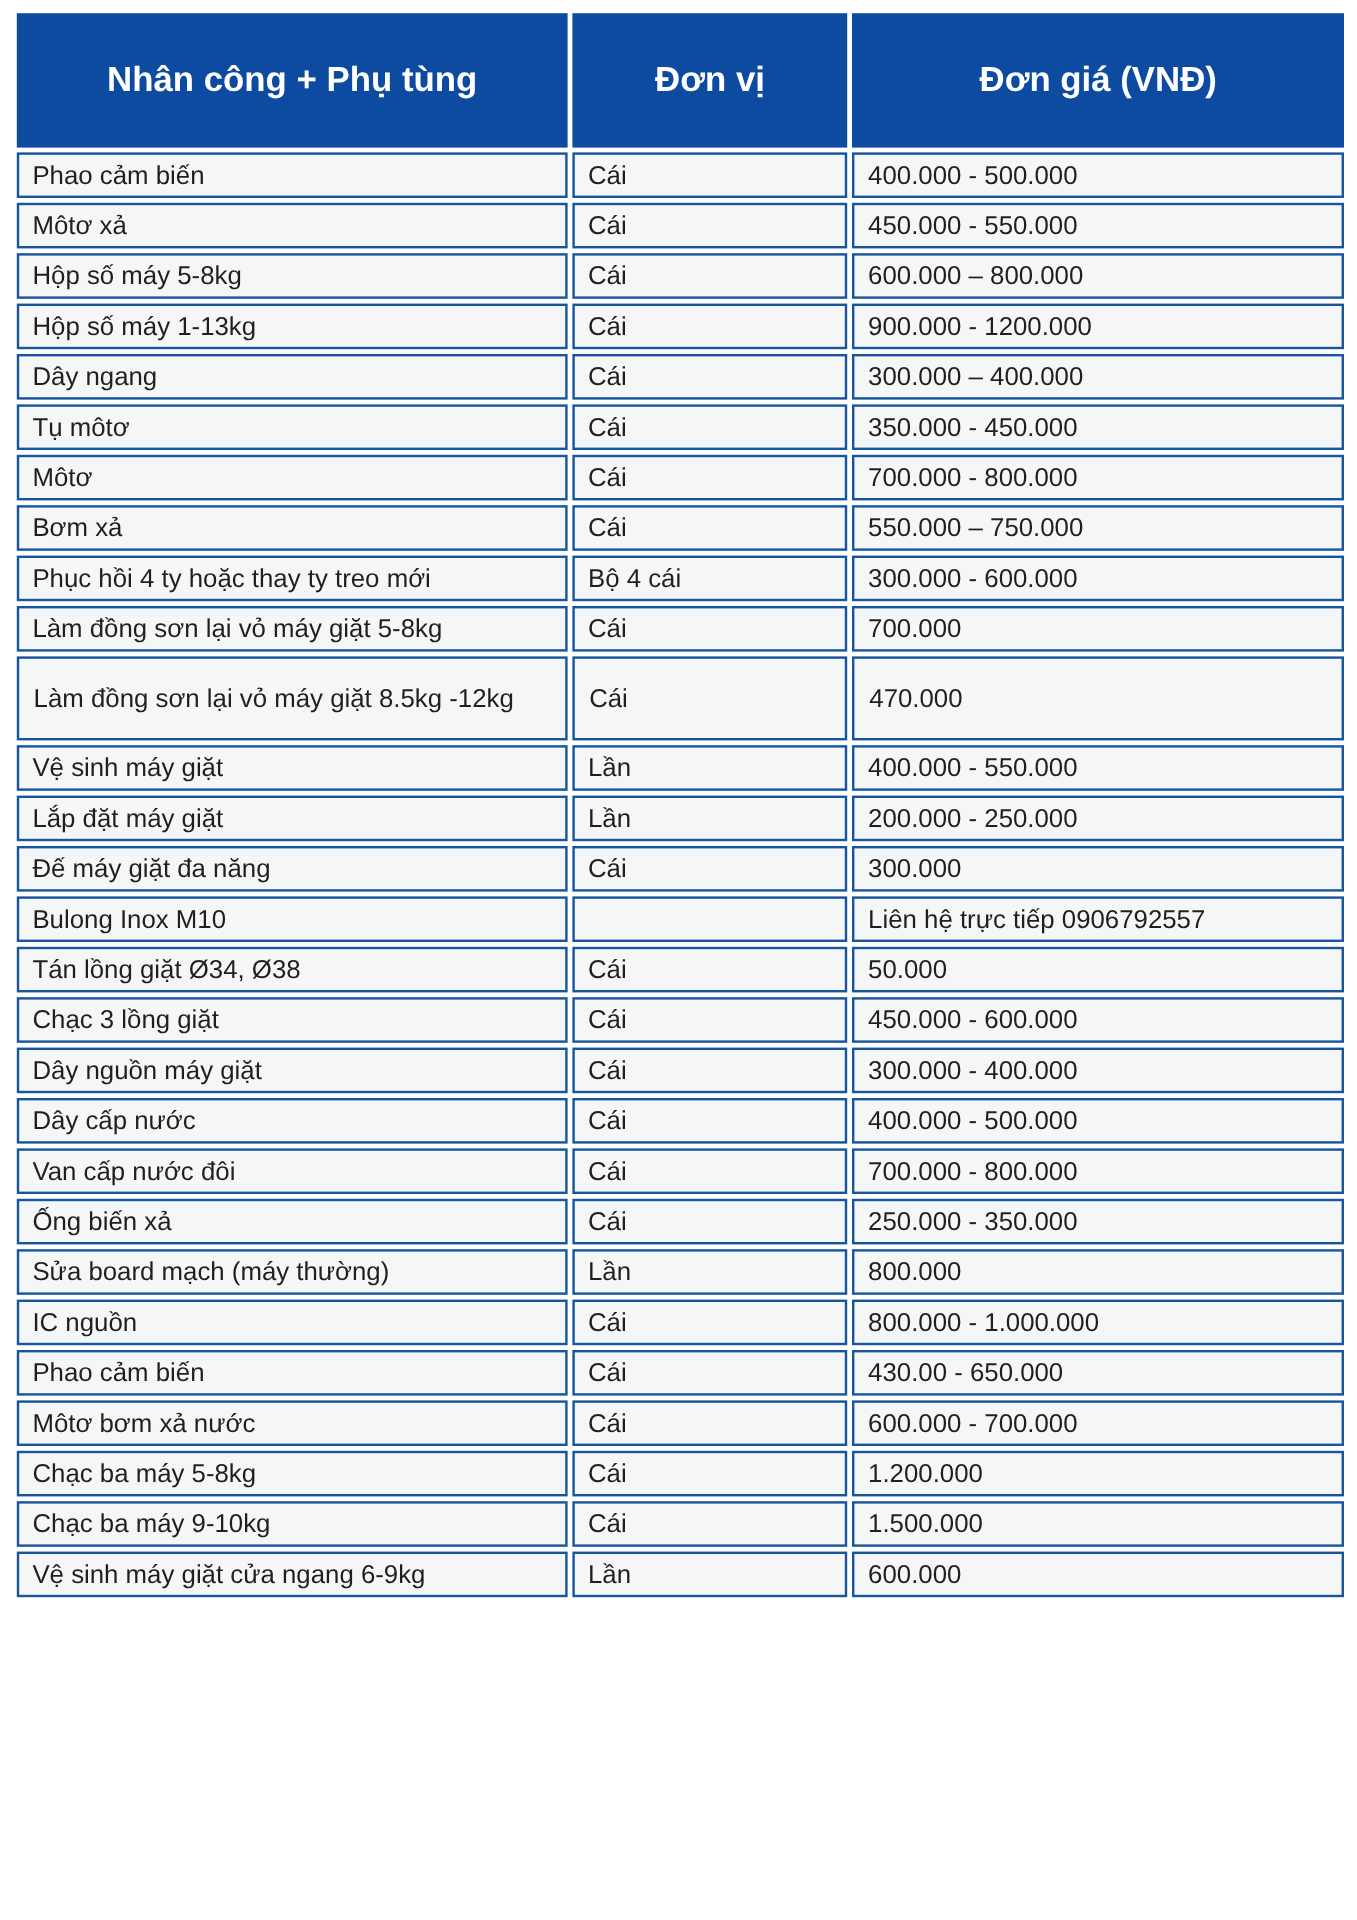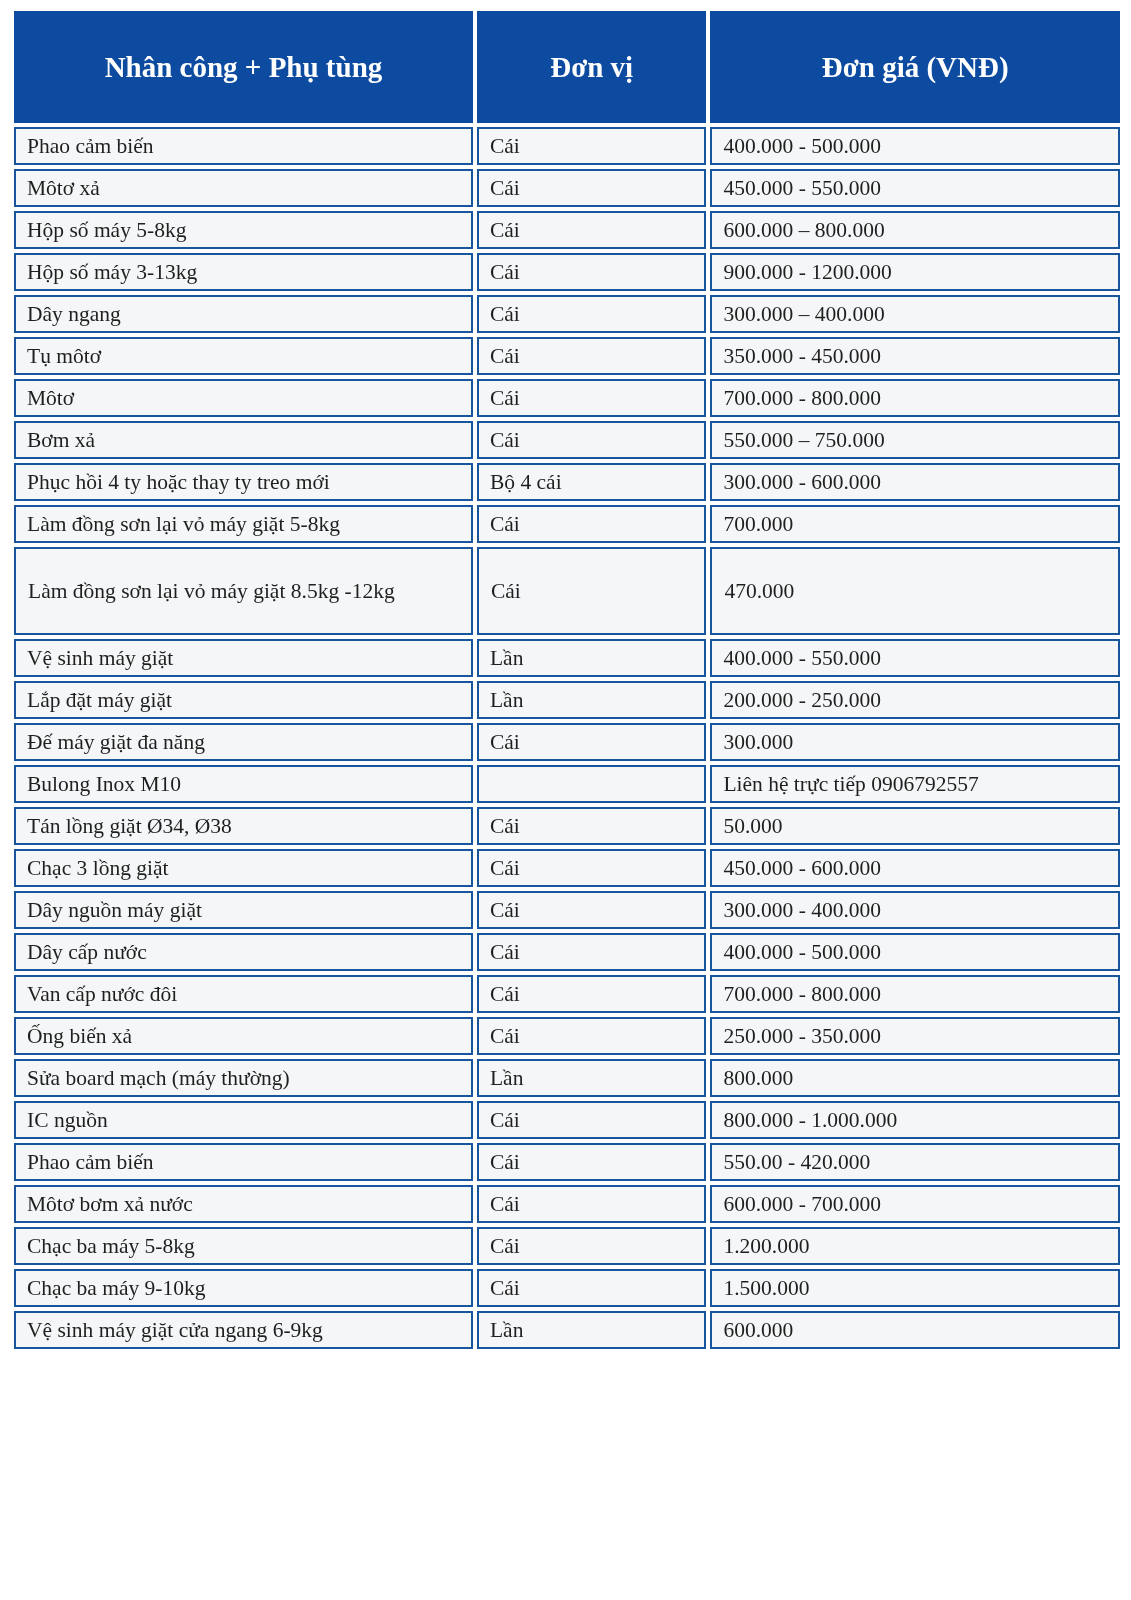--- a/index.html
+++ b/index.html
@@ -11,21 +11,21 @@
   }
   * { box-sizing: border-box; }
   html, body {
     margin: 0;
     padding: 0;
     background: #ffffff;
     width: 1131px;
   }
   .wrap {
     padding: 7px 7px 5px 10px;
-    font-family: Liberation Serif, serif;
+    font-family: Liberation Sans, sans-serif;
   }
   table.price-table {
     border-collapse: separate;
     border-spacing: 4px;
     width: 1114px;
     table-layout: fixed;
   }
   table.price-table th {
     background: var(--header-bg);
     color: var(--header-text);
@@ -41,21 +41,21 @@
     background: var(--cell-bg);
     font-size: 21.5px;
     color: var(--body-text);
     padding: 2px 6px 2px 11px;
     height: 38px;
     vertical-align: middle;
     white-space: nowrap;
     overflow: hidden;
   }
   
-  tbody tr:nth-child(11) td { height: 88px; padding-left: 12px; }
+  tbody tr:nth-child(11) td { height: 70px; padding-left: 12px; }
   tbody tr:nth-child(30) td { height: 86px; }
 </style>
 </head>
 <body>
 
 <div class="wrap">
   <table class="price-table" id="price-table">
     <colgroup>
       <col style="width:41.8%">
       <col style="width:20.9%">
@@ -78,21 +78,21 @@
     <td>Môtơ xả</td>
     <td>Cái</td>
     <td>450.000 - 550.000</td>
   </tr>
         <tr>
     <td>Hộp số máy 5-8kg</td>
     <td>Cái</td>
     <td>600.000 – 800.000</td>
   </tr>
         <tr>
-    <td>Hộp số máy 3-13kg</td>
+    <td>Hộp số máy 1-13kg</td>
     <td>Cái</td>
     <td>900.000 - 1200.000</td>
   </tr>
         <tr>
     <td>Dây ngang</td>
     <td>Cái</td>
     <td>300.000 – 400.000</td>
   </tr>
         <tr>
     <td>Tụ môtơ</td>
@@ -180,21 +180,21 @@
     <td>800.000</td>
   </tr>
         <tr>
     <td>IC nguồn</td>
     <td>Cái</td>
     <td>800.000 - 1.000.000</td>
   </tr>
         <tr>
     <td>Phao cảm biến</td>
     <td>Cái</td>
-    <td>550.00 - 420.000</td>
+    <td>430.00 - 650.000</td>
   </tr>
         <tr>
     <td>Môtơ bơm xả nước</td>
     <td>Cái</td>
     <td>600.000 - 700.000</td>
   </tr>
         <tr>
     <td>Chạc ba máy 5-8kg</td>
     <td>Cái</td>
     <td>1.200.000</td>

